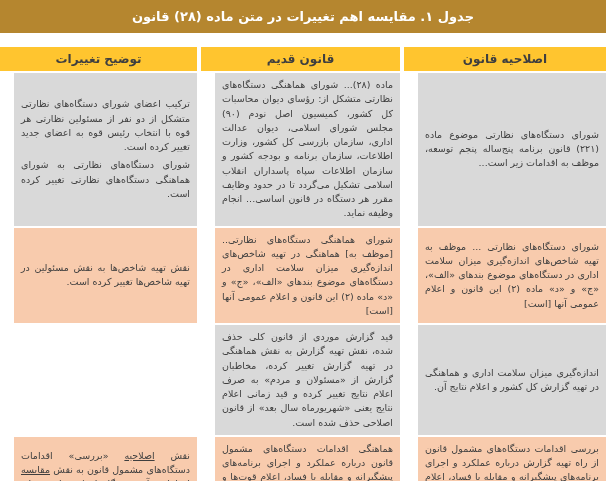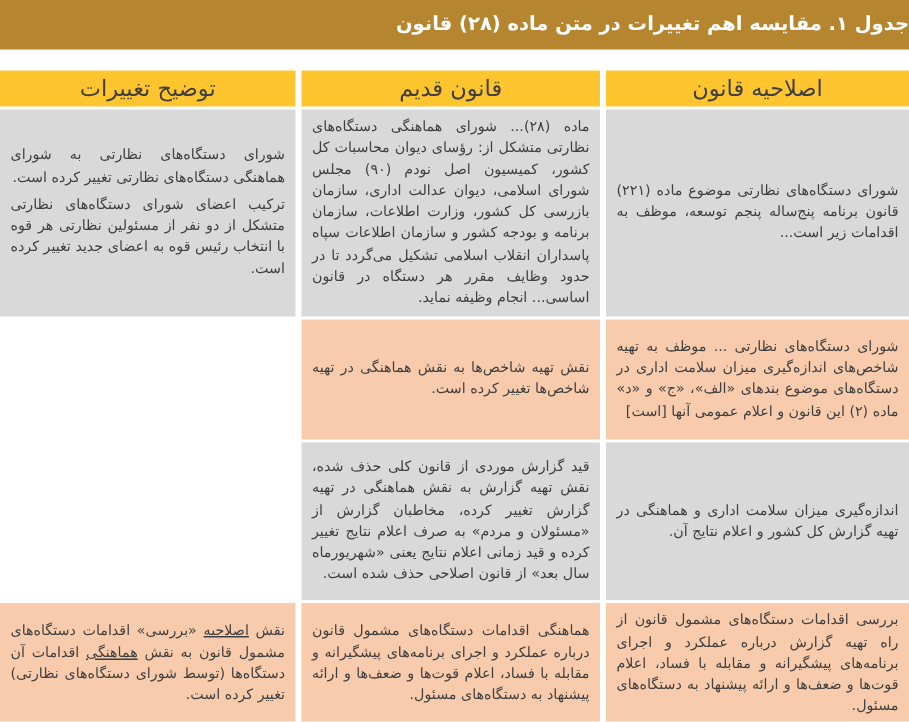--- a/index.html
+++ b/index.html
@@ -14,37 +14,38 @@
     overflow: hidden;
   }
   .title-bar {
     width: 606px;
     height: 33px;
     line-height: 33px;
     background: var(--title-bar-bg, #B5862F);
     color: var(--title-text, #FFFFFF);
     font-size: 13px;
     font-weight: bold;
+    text-align: center;
     direction: rtl;
   }
   .table {
     margin-top: 14px;
     direction: rtl;
     width: 606px;
   }
   .thead, .tr {
     display: grid;
     grid-template-columns: 202px 199px 197px;
     column-gap: 4px;
   }
   .th {
     background: var(--header-bg, #FFC52F);
     color: var(--text-color, #3F3F3F);
-    font-weight: normal;
-    font-size: 15px;
+    font-weight: bold;
+    font-size: 12px;
     text-align: center;
     height: 24px;
     line-height: 24px;
   }
   .tbody {
     display: flex;
     flex-direction: column;
     row-gap: 2px;
     margin-top: 2px;
   }
@@ -58,20 +59,21 @@
     display: flex;
     flex-direction: column;
     justify-content: center;
     padding: 3px 7px;
     box-sizing: border-box;
     color: var(--text-color, #3F3F3F);
     font-size: 9.5px;
     line-height: 1.5;
     text-align: justify;
     overflow: hidden;
+    margin-left: 14px;
   }
   .td p { margin: 2px 0; }
   .u { text-decoration: underline; }
 </style>
 </head>
 <body>
 
 <div class="page">
   <div class="title-bar">جدول ۱. مقایسه اهم تغییرات در متن ماده (۲۸) قانون</div>
 
@@ -83,46 +85,49 @@
     </div>
     <div class="tbody" id="tbody">
         <div class="tr shade-gray">
           <div class="td">
             <p>شورای دستگاه‌های نظارتی موضوع ماده (۲۲۱) قانون برنامه پنج‌ساله پنجم توسعه، موظف به اقدامات زیر است...</p>
           </div>
           <div class="td">
             <p>ماده (۲۸)... شورای هماهنگی دستگاه‌های نظارتی متشکل از: رؤسای دیوان محاسبات کل کشور، کمیسیون اصل نودم (۹۰) مجلس شورای اسلامی، دیوان عدالت اداری، سازمان بازرسی کل کشور، وزارت اطلاعات، سازمان برنامه و بودجه کشور و سازمان اطلاعات سپاه پاسداران انقلاب اسلامی تشکیل می‌گردد تا در حدود وظایف مقرر هر دستگاه در قانون اساسی... انجام وظیفه نماید.</p>
           </div>
           <div class="td">
+            <p>ترکیب اعضای شورای دستگاه‌های نظارتی متشکل از دو نفر از مسئولین نظارتی هر قوه با انتخاب رئیس قوه به اعضای جدید تغییر کرده است.</p>
             <p>شورای دستگاه‌های نظارتی به شورای هماهنگی دستگاه‌های نظارتی تغییر کرده است.</p>
-            <p>ترکیب اعضای شورای دستگاه‌های نظارتی متشکل از دو نفر از مسئولین نظارتی هر قوه با انتخاب رئیس قوه به اعضای جدید تغییر کرده است.</p>
           </div>
         </div>
         <div class="tr shade-peach">
           <div class="td">
             <p>شورای دستگاه‌های نظارتی ... موظف به تهیه شاخص‌های اندازه‌گیری میزان سلامت اداری در دستگاه‌های موضوع بندهای «الف»، «ج» و «د» ماده (۲) این قانون و اعلام عمومی آنها [است]</p>
           </div>
           <div class="td">
-            <p>نقش تهیه شاخص‌ها به نقش هماهنگی در تهیه شاخص‌ها تغییر کرده است.</p>
+            <p>شورای هماهنگی دستگاه‌های نظارتی.. [موظف به] هماهنگی در تهیه شاخص‌های اندازه‌گیری میزان سلامت اداری در دستگاه‌های موضوع بندهای «الف»، «ج» و «د» ماده (۲) این قانون و اعلام عمومی آنها [است]</p>
+          </div>
+          <div class="td">
+            <p>نقش تهیه شاخص‌ها به نقش مسئولین در تهیه شاخص‌ها تغییر کرده است.</p>
           </div>
         </div>
         <div class="tr shade-gray">
           <div class="td">
             <p>اندازه‌گیری میزان سلامت اداری و هماهنگی در تهیه گزارش کل کشور و اعلام نتایج آن.</p>
           </div>
           <div class="td">
             <p>قید گزارش موردی از قانون کلی حذف شده، نقش تهیه گزارش به نقش هماهنگی در تهیه گزارش تغییر کرده، مخاطبان گزارش از «مسئولان و مردم» به صرف اعلام نتایج تغییر کرده و قید زمانی اعلام نتایج یعنی «شهریورماه سال بعد» از قانون اصلاحی حذف شده است.</p>
           </div>
         </div>
         <div class="tr shade-peach">
           <div class="td">
             <p>بررسی اقدامات دستگاه‌های مشمول قانون از راه تهیه گزارش درباره عملکرد و اجرای برنامه‌های پیشگیرانه و مقابله با فساد، اعلام قوت‌ها و ضعف‌ها و ارائه پیشنهاد به دستگاه‌های مسئول.</p>
           </div>
           <div class="td">
             <p>هماهنگی اقدامات دستگاه‌های مشمول قانون درباره عملکرد و اجرای برنامه‌های پیشگیرانه و مقابله با فساد، اعلام قوت‌ها و ضعف‌ها و ارائه پیشنهاد به دستگاه‌های مسئول.</p>
           </div>
           <div class="td">
-            <p>نقش <span class="u">اصلاحیه</span> «بررسی» اقدامات دستگاه‌های مشمول قانون به نقش <span class="u">هماهنگی</span> اقدامات آن دستگاه‌ها (توسط شورای دستگاه‌های نظارتی) تغییر کرده است.</p>
+            <p>نقش <span class="u">اصلاحیه</span> «بررسی» اقدامات دستگاه‌های مشمول قانون به نقش <span class="u">مقایسه</span> اقدامات آن دستگاه‌ها (توسط شورای دستگاه‌های نظارتی) تغییر کرده است.</p>
           </div>
         </div>
       </div>
   </div>
 </div>
 
 </body></html>

